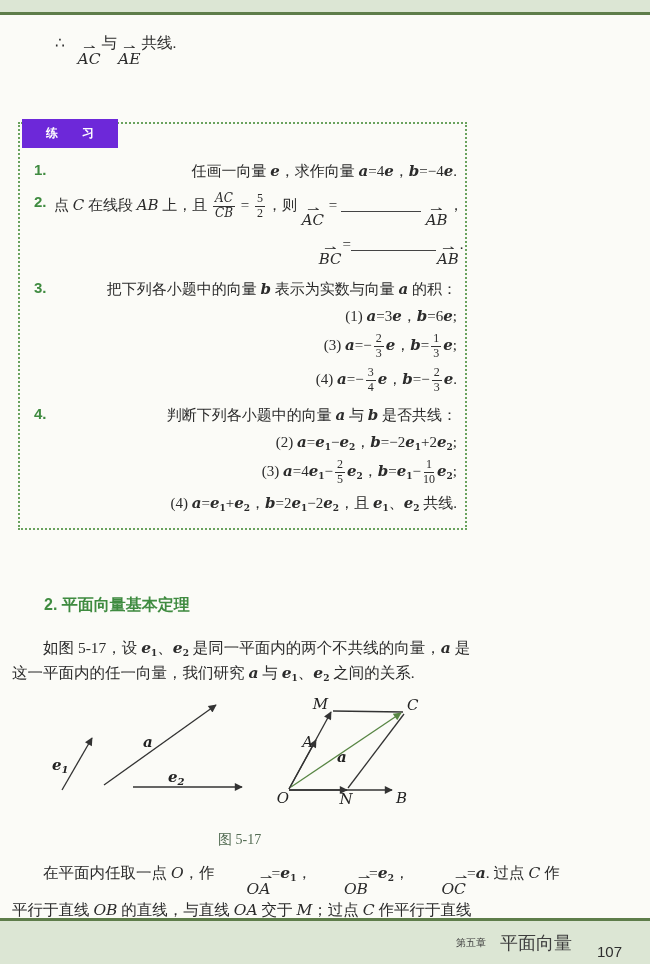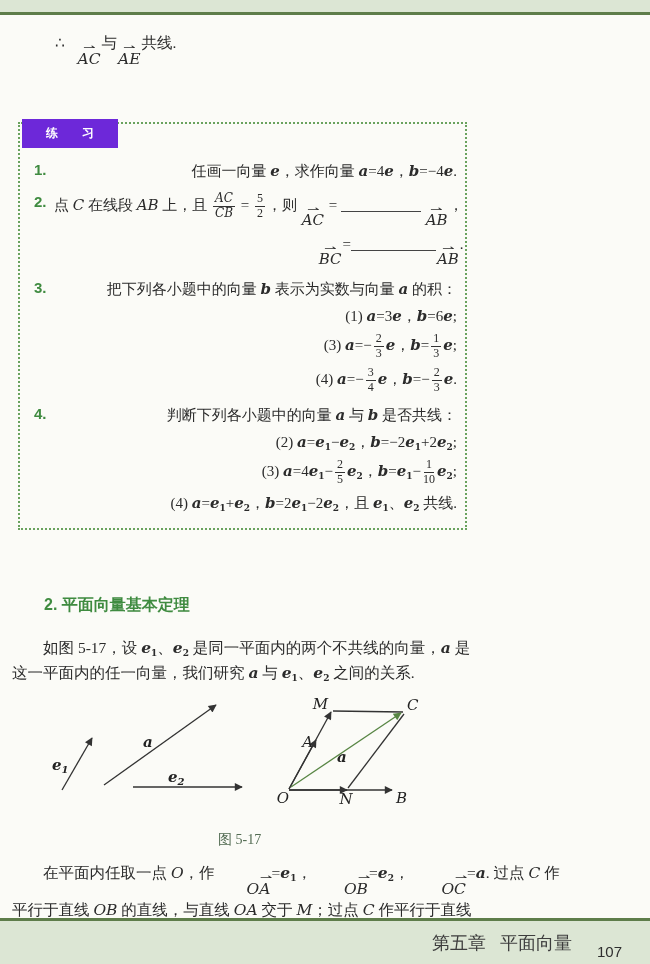--- a/index.html
+++ b/index.html
@@ -7,21 +7,21 @@
     position:relative;width:650px;height:964px;overflow:hidden;
     background:#fbfbf7;color:#2b2b2b;
     font-family:"Liberation Serif","DejaVu Serif",serif;
     font-size:15.5px;
   }
   .band-top{position:absolute;left:0;top:0;width:650px;height:12px;background:#dce6d4;}
   .rule-top{position:absolute;left:0;top:12px;width:650px;height:3px;background:#5e7d4a;}
   .rule-bottom{position:absolute;left:0;top:918px;width:650px;height:3px;background:#5e7d4a;}
   .band-bottom{position:absolute;left:0;top:921px;width:650px;height:43px;background:#dce6d4;
     display:flex;align-items:center;justify-content:flex-end;padding-right:28px;box-sizing:border-box;}
-  .band-bottom .chap{font-family:"Liberation Sans",sans-serif;font-size:18px;color:#3d3d3d;margin-right:14px;}
+  .band-bottom .chap{font-family:"Liberation Sans",sans-serif;font-size:10px;color:#3d3d3d;margin-right:14px;}
   .band-bottom .sect{font-family:Liberation Serif, serif;font-size:18px;color:#3d3d3d;margin-right:25px;}
   .band-bottom .pagenum{font-family:"Liberation Sans",sans-serif;font-size:15px;color:#2e2e2e;margin-top:17px;}
 
   .topline{position:absolute;left:55px;top:33px;white-space:pre;}
 
   
   .practice{position:absolute;left:18px;top:122px;width:449px;height:408px;
     border:2px dotted #69a25e;box-sizing:border-box;}
   .practice-label{position:absolute;left:2px;top:-5px;width:96px;height:29px;background:#6d28d9;
     color:#fff;font-family:"Liberation Sans",sans-serif;font-weight:bold;font-size:12px;

